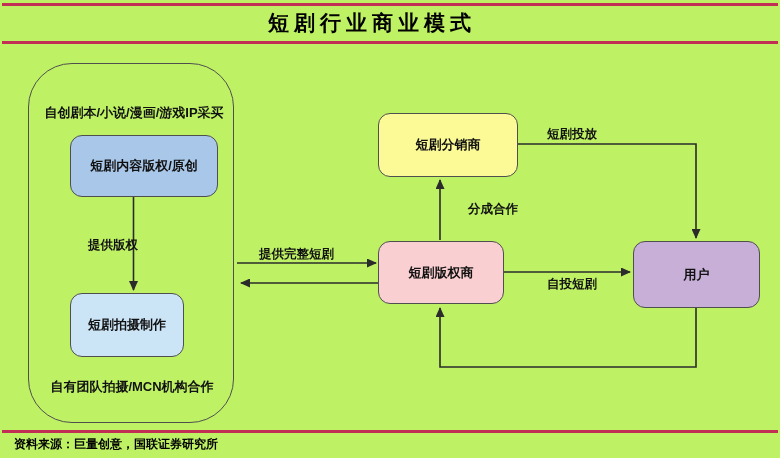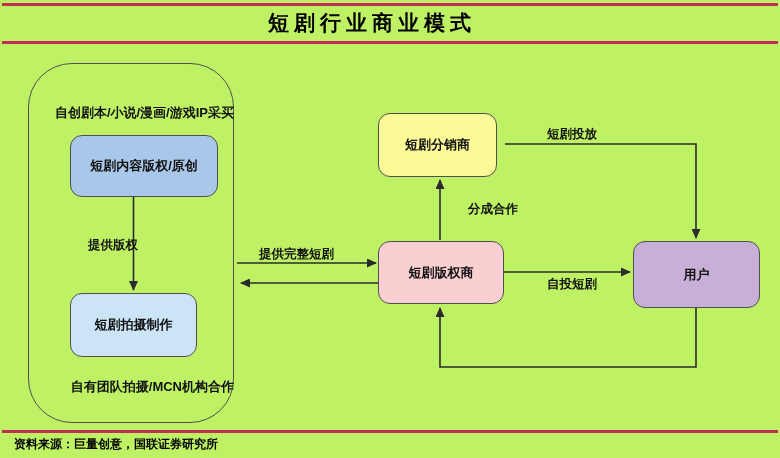--- a/index.html
+++ b/index.html
@@ -75,30 +75,30 @@
     border: 1.6px solid var(--node_border, #4f4f4f);
     border-radius: 12px;
     box-sizing: border-box;
     font-size: 13px;
     font-weight: bold;
     color: #111111;
     text-align: center;
     white-space: nowrap;
   }
   .node-content-rights { left: 70px; top: 135px; width: 148px; height: 62px; background: var(--content_rights_fill, #a9c7e8); }
-  .node-production     { left: 70px; top: 293px; width: 127px; height: 64px; background: var(--production_fill, #cbe4f6); }
-  .node-distributor    { left: 378px; top: 113px; width: 119px; height: 64px; background: var(--distributor_fill, #fbfa96); font-family: Liberation Serif, serif; }
+  .node-production     { left: 70px; top: 293px; width: 114px; height: 64px; background: var(--production_fill, #cbe4f6); }
+  .node-distributor    { left: 378px; top: 113px; width: 140px; height: 64px; background: var(--distributor_fill, #fbfa96); font-family: Liberation Serif, serif; }
   .node-licensor       { left: 378px; top: 241px; width: 126px; height: 63px; background: var(--licensor_fill, #f9cfd2); }
   .node-user           { left: 633px; top: 241px; width: 127px; height: 67px; background: var(--user_fill, #c7afd8); }
   .group-label {
     position: absolute;
     font-size: 13px;
     font-weight: bold;
     color: #111111;
-    text-align: right;
+    text-align: center;
     white-space: nowrap;
   }
   .lbl-group-top    { left: 34px; top: 104px; width: 200px; }
   .lbl-group-bottom { left: 30px; top: 378px; width: 204px; }
   .flow-label {
     position: absolute;
     font-size: 12.5px;
     font-weight: bold;
     color: #111111;
     white-space: nowrap;

